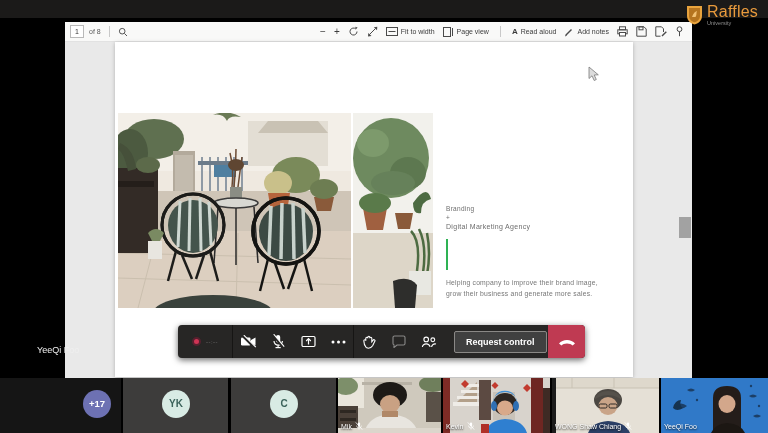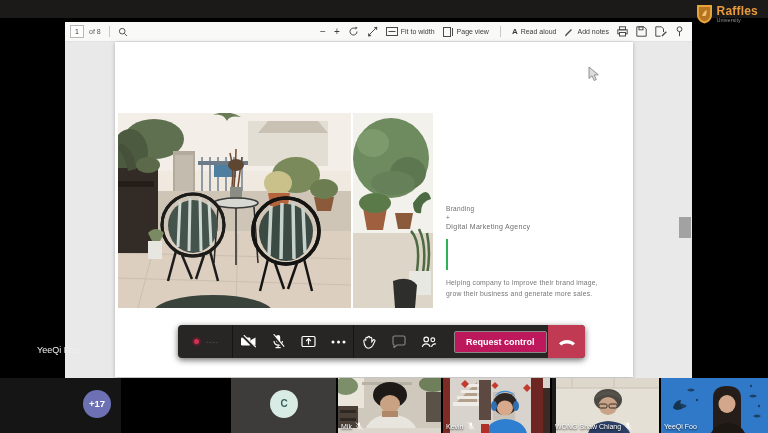--- a/index.html
+++ b/index.html
@@ -4,21 +4,21 @@
 <style>
   * { margin:0; padding:0; box-sizing:border-box; }
   html,body { width:768px; height:433px; overflow:hidden; background:#000; }
   body { font-family:"Liberation Sans", sans-serif; position:relative; }
   .screen { position:absolute; inset:0; width:768px; height:433px; background:#000; overflow:hidden; }
 
   
   .top-strip { position:absolute; left:0; top:0; width:768px; height:18px; background:#1b1a19; }
   .uni-logo { position:absolute; right:10px; top:4px; display:flex; align-items:center; gap:4px; z-index:30; }
   .uni-logo .txt { display:flex; flex-direction:column; line-height:1; }
-  .uni-logo .name { color:#e89a3c; font-weight:bold; font-size:12px; letter-spacing:.2px; }
+  .uni-logo .name { color:#e89a3c; font-weight:normal; font-size:16px; letter-spacing:.2px; }
   .uni-logo .sub  { color:#8f8f8f; font-size:5.5px; margin-top:1px; }
 
   
   .pdf-window { position:absolute; left:65px; top:22px; width:627px; height:356px; background:#e9e9e9; overflow:hidden; }
   .pdf-toolbar { position:relative; height:20px; background:#f9f9f8; border-bottom:1px solid #e2e2e2; display:flex; align-items:center; padding:0 8px 0 5px; color:#3c3c3c; }
   .tb-left { display:flex; align-items:center; gap:5px; }
   .page-box { width:14px; height:13px; background:#fff; border:1px solid #b9b9b9; font-size:7px; color:#333; text-align:center; line-height:12px; }
   .of-label { font-size:7px; color:#5a5a5a; }
   .tb-div { width:1px; height:11px; background:#c9c9c9; margin:0 3px; }
   .tb-right { margin-left:auto; display:flex; align-items:center; gap:8px; }
@@ -47,21 +47,21 @@
 
   
   .control-bar { position:absolute; left:178px; top:325px; width:407px; height:33px; background:#272625; border-radius:4px; display:flex; align-items:stretch; box-shadow:0 2px 6px rgba(0,0,0,.6); z-index:20; }
   .cb-record { width:54px; display:flex; align-items:center; justify-content:center; gap:5px; }
   .rec-dot { width:9px; height:9px; border-radius:50%; background:#d03455; border:2px solid #56202e; }
   .rec-timer { font-size:6px; color:#6f6f6f; letter-spacing:.5px; }
   .cb-div { width:1px; background:#161514; }
   .cb-btn { width:30px; display:flex; align-items:center; justify-content:center; cursor:pointer; }
   .cb-btn svg { display:block; }
   .cb-btn.dim { opacity:.45; }
-  .req-btn { align-self:center; margin-left:10px; height:22px; padding:0 11px; background:#be185d; border:1px solid #8a8886; color:#fff; font-size:9px; font-weight:bold; font-family:"Liberation Sans",sans-serif; display:flex; align-items:center; border-radius:2px; cursor:pointer; }
+  .req-btn { align-self:center; margin-left:10px; height:22px; padding:0 11px; background:#404040; border:1px solid #8a8886; color:#fff; font-size:9px; font-weight:bold; font-family:"Liberation Sans",sans-serif; display:flex; align-items:center; border-radius:2px; cursor:pointer; }
   .hangup { margin-left:auto; width:37px; background:#bf3a52; border-radius:0 4px 4px 0; display:flex; align-items:center; justify-content:center; cursor:pointer; }
 
   
   .filmstrip { position:absolute; left:0; top:378px; width:768px; height:70px; background:#000; }
   .tile { position:absolute; top:0; height:55px; overflow:hidden; }
   .tile.dark { background:#151515; }
   .tile.gray { background:#3d3c3b; }
   .overflow-badge { position:absolute; left:83px; top:12px; width:28px; height:28px; border-radius:50%; background:#6d71b3; color:#fff; font-size:9.5px; font-weight:bold; text-align:center; line-height:28px; }
   .avatar { position:absolute; left:39px; top:12px; width:28px; height:28px; border-radius:50%; background:#d8ebe4; color:#3a625a; font-size:10px; font-weight:bold; text-align:center; line-height:28px; }
   .tile video, .tile svg.vid { position:absolute; inset:0; }
@@ -355,20 +355,23 @@
       </svg>
     </div>
   </div>
 
   <div class="filmstrip">
 
     <div class="tile dark" style="left:0;width:121px;">
       <div class="overflow-badge">+17</div>
     </div>
 
+    <div class="tile gray" style="left:123px;width:105px;">
+      <div class="avatar">YK</div>
+    </div>
 
     <div class="tile gray" style="left:231px;width:105px;">
       <div class="avatar">C</div>
     </div>
 
     <div class="tile" style="left:338px;width:103px;">
       <svg class="vid" width="103" height="55" viewBox="0 0 103 55" preserveAspectRatio="none">
         <rect width="103" height="55" fill="#cfc9bd"></rect>
         <rect x="0" y="0" width="26" height="30" fill="#e9e5db"></rect>
         <ellipse cx="8" cy="8" rx="12" ry="9" fill="#7d8f6a"></ellipse>

